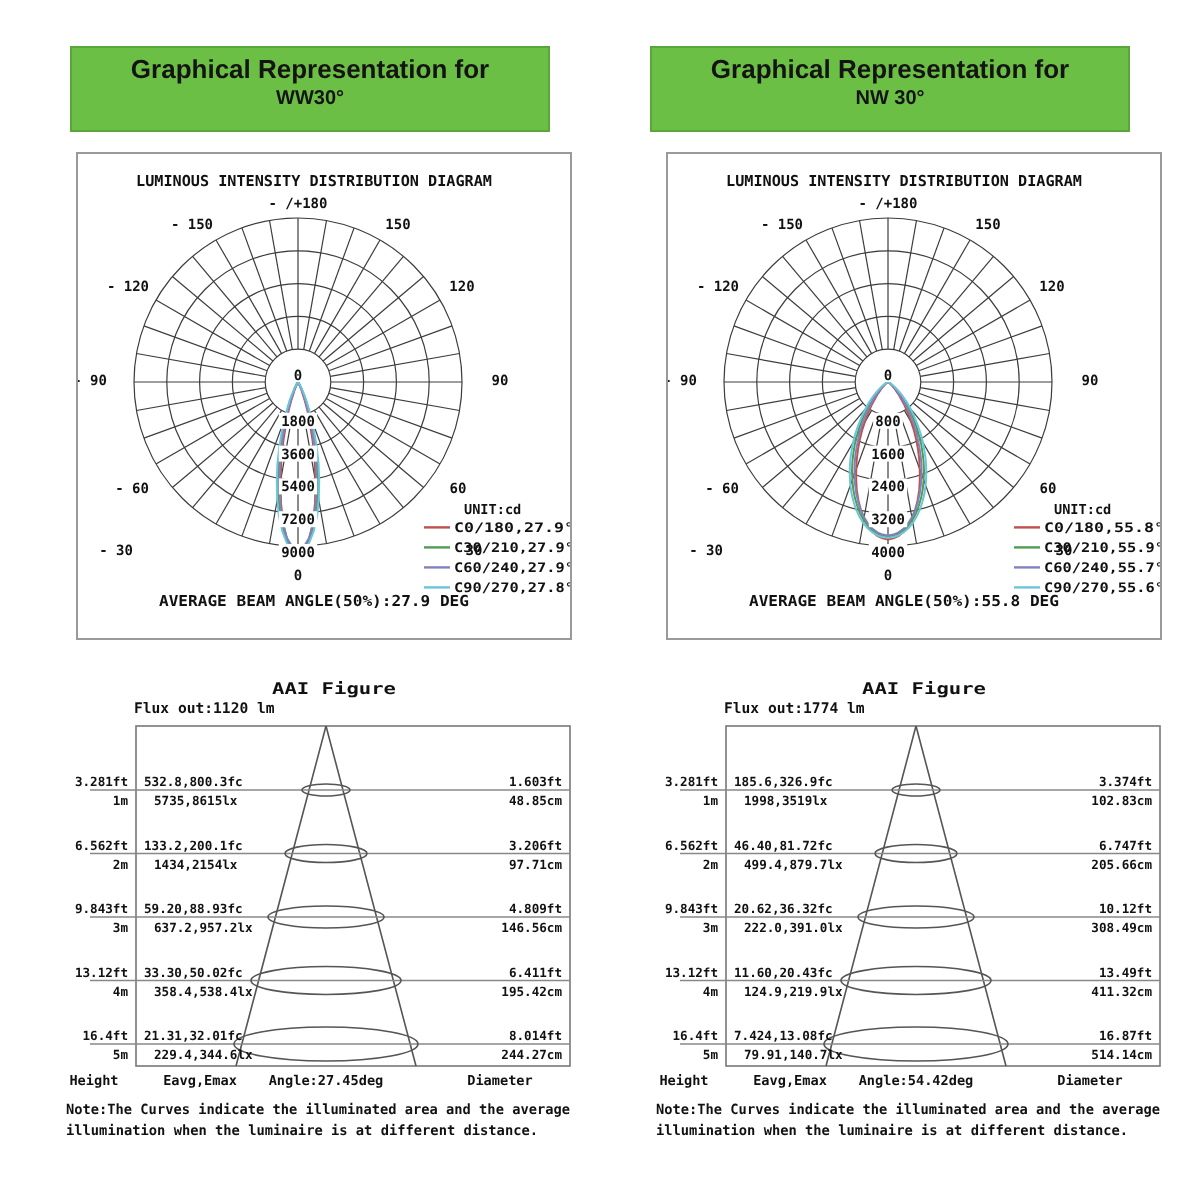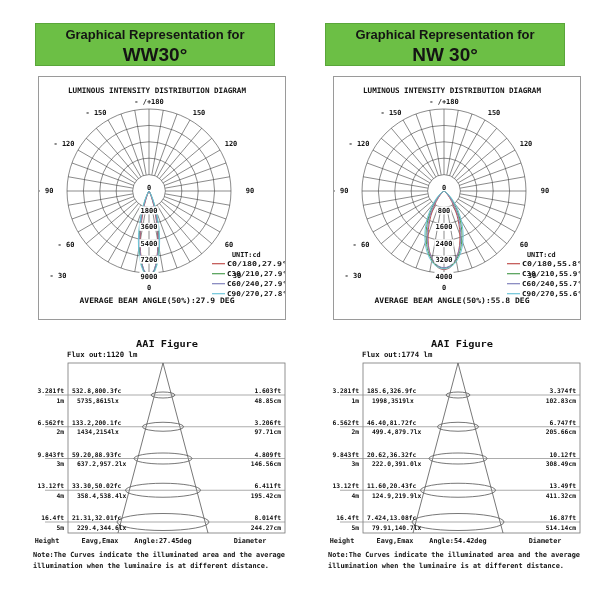--- a/index.html
+++ b/index.html
@@ -1,21 +1,21 @@
 <!DOCTYPE html>
 <html><head>
 <meta charset="utf-8">
 <style>
   html,body{margin:0;padding:0;background:#fff;}
   #canvas{position:relative;width:600px;height:600px;background:#ffffff;overflow:hidden;
           font-family:"DejaVu Sans Mono", monospace;color:#111;}
   .hdr{position:absolute;top:23px;width:238px;height:41px;text-align:center;
        font-family:"Liberation Sans", sans-serif;font-weight:bold;color:#141414;}
   .hdr .l1{margin-top:3px;font-size:13px;}
-  .hdr .l2{margin-top:2px;font-size:19px;}
+  .hdr .l2{margin-top:2px;font-size:10px;}
   .pbox{position:absolute;top:76px;width:246px;height:242px;border:1px solid #9a9a9a;background:#fff;}
   .pbox svg{display:block;}
   .aai{position:absolute;top:335px;}
 </style>
 </head>
 <body>
 
 <div id="canvas">
 
   <div class="hdr" id="hdr0" style="left: 35px; background: rgb(108, 191, 69); border: 1px solid rgb(90, 166, 58);">

